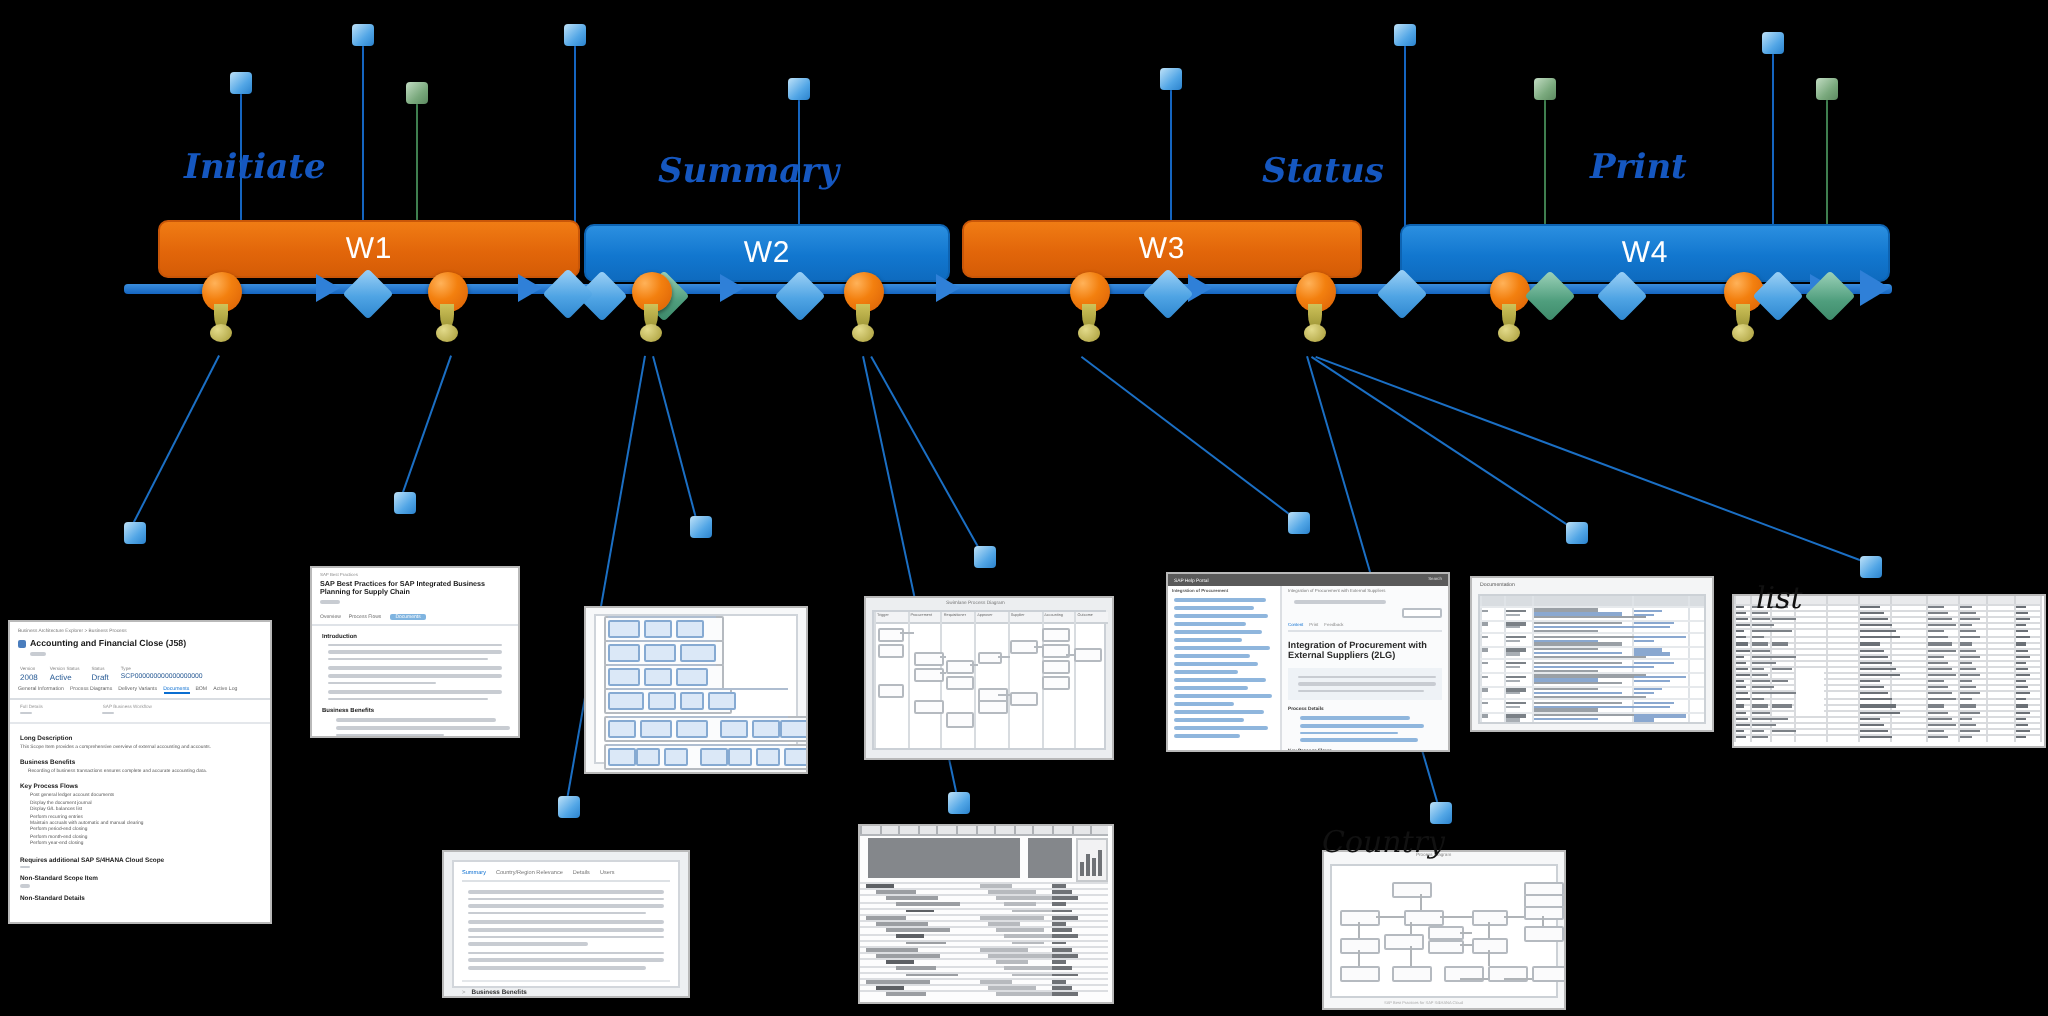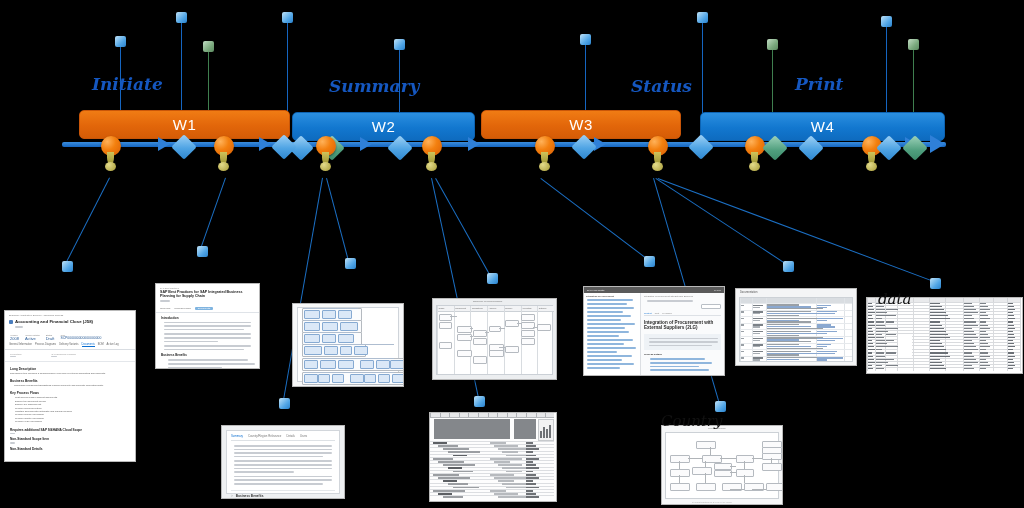--- a/index.html
+++ b/index.html
@@ -701,21 +701,21 @@
         <div style="position:absolute;left:0;top:69.10000000000001px;width:153px;height:.4px;background:#d9dbde;"></div>
         <div style="position:absolute;left:1px;top:69.9px;width:5px;height:1.2px;background:#6b7076;"></div>
         <div style="position:absolute;left:9px;top:69.9px;width:7.5px;height:1.2px;background:#7c8187;"></div>
         <div style="position:absolute;left:63px;top:69.9px;width:16px;height:1.2px;background:#6b7076;"></div>
         <div style="position:absolute;left:97px;top:69.9px;width:10px;height:1.2px;background:#7c8187;"></div>
         <div style="position:absolute;left:113px;top:69.9px;width:6px;height:1.2px;background:#7c8187;"></div>
         <div style="position:absolute;left:141px;top:69.9px;width:5px;height:1.2px;background:#6b7076;"></div>
         <div style="position:absolute;left:31px;top:36px;width:14px;height:22px;background:#fff;"></div>
       </div>
   </div>
-  <div class="hand" style="left:878px;top:290px;">data</div>
+  <div class="hand" style="left:878px;top:290px;">list</div>
 
   <div class="thumb" style="left:221px;top:425px;width:122px;height:72px;background:#eef0f2;">
     <div style="position:absolute;left:4px;top:4px;right:4px;bottom:4px;background:#fff;border:.7px solid #d2d6db;padding:3px 4px;">
       <div style="display:flex;gap:5px;border-bottom:.8px solid #dde1e5;padding-bottom:2px;">
         <span style="font-size:2.8px;color:#0a6ed1;">Summary</span>
         <span style="font-size:2.8px;color:#777;">Country/Region Relevance</span>
         <span style="font-size:2.8px;color:#777;">Details</span>
         <span style="font-size:2.8px;color:#777;">Users</span>
       </div>
       <div style="margin-top:4px;">

